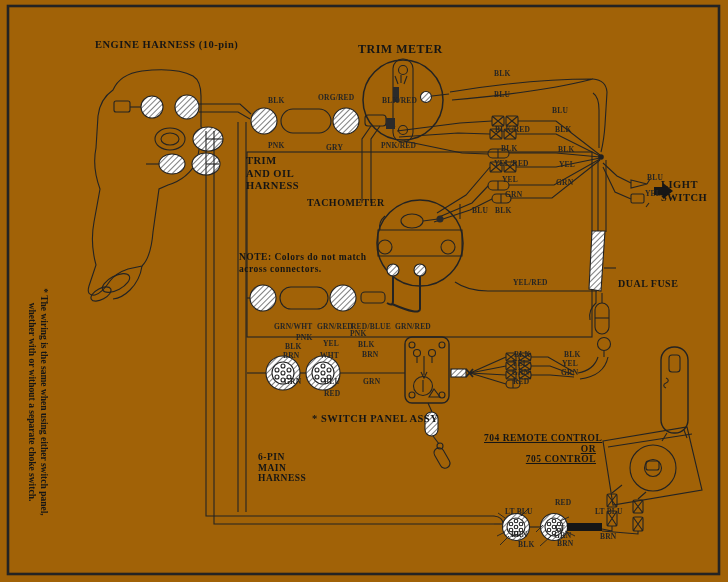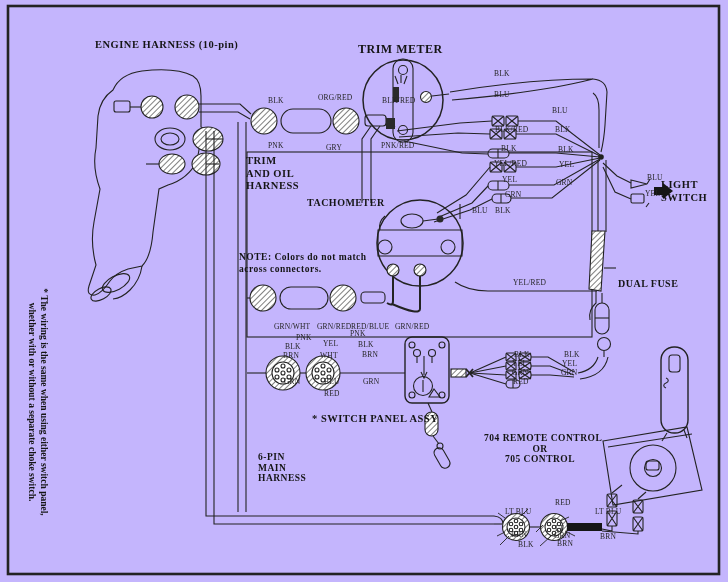--- a/index.html
+++ b/index.html
@@ -1,23 +1,23 @@
 <!DOCTYPE html>
 <html><head>
 <meta charset="utf-8">
 <style>
   html,body{margin:0;padding:0;background:#ffffff;}
-  .page{position:relative;width:728px;height:582px;background:#c4b5fd;overflow:hidden;
+  .page{position:relative;width:728px;height:582px;background:#a16207;overflow:hidden;
         font-family:"Liberation Serif","DejaVu Serif",serif;color:#1f1f1f;}
   .art{position:absolute;left:0;top:0;}
-  .w{position:absolute;font-weight:400;font-size:7.5px;line-height:1;letter-spacing:.2px;
+  .w{position:absolute;font-weight:700;font-size:7.5px;line-height:1;letter-spacing:.2px;
      white-space:nowrap;color:#252525;padding-left:32px;}
   .h{position:absolute;font-weight:700;white-space:nowrap;color:#151515;letter-spacing:.5px;}
   .blk3{line-height:12.5px;}
-  .ctr{text-align:center;}
+  .ctr{text-align:right;text-decoration:underline;}
   .footnote{position:absolute;left:-119px;top:389px;width:312px;height:26px;
             transform:rotate(90deg);font-weight:700;font-size:9.5px;line-height:12px;
             text-align:center;white-space:nowrap;color:#151515;}
 </style>
 </head>
 <body>
 
 <div class="page">
 
 <svg class="art" width="728" height="582" viewBox="0 0 728 582">

